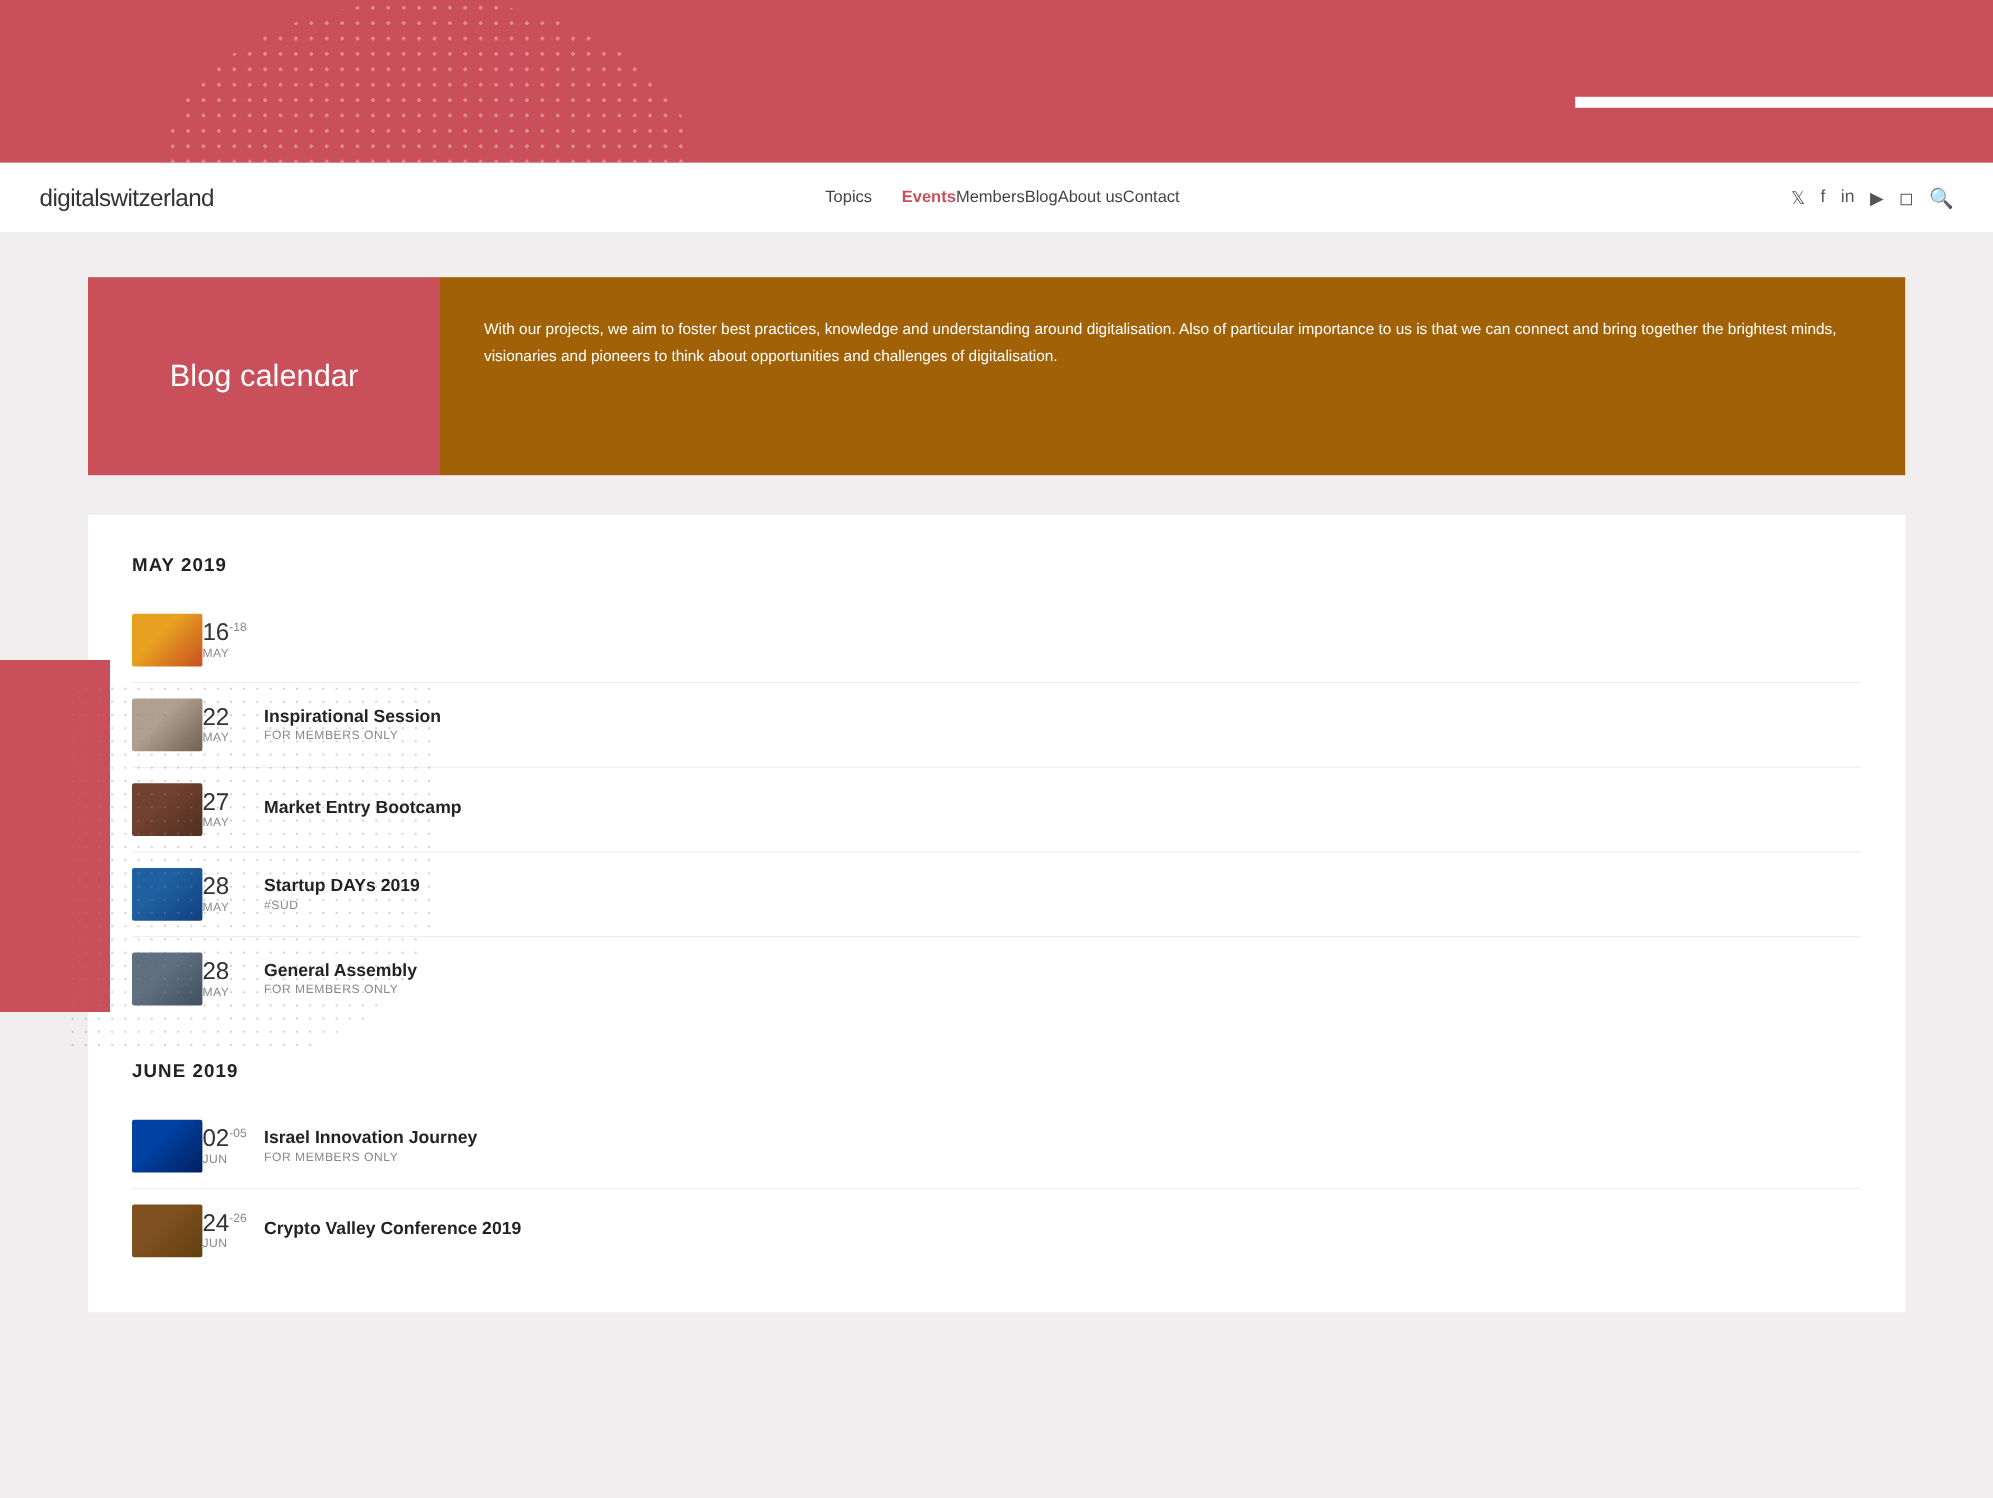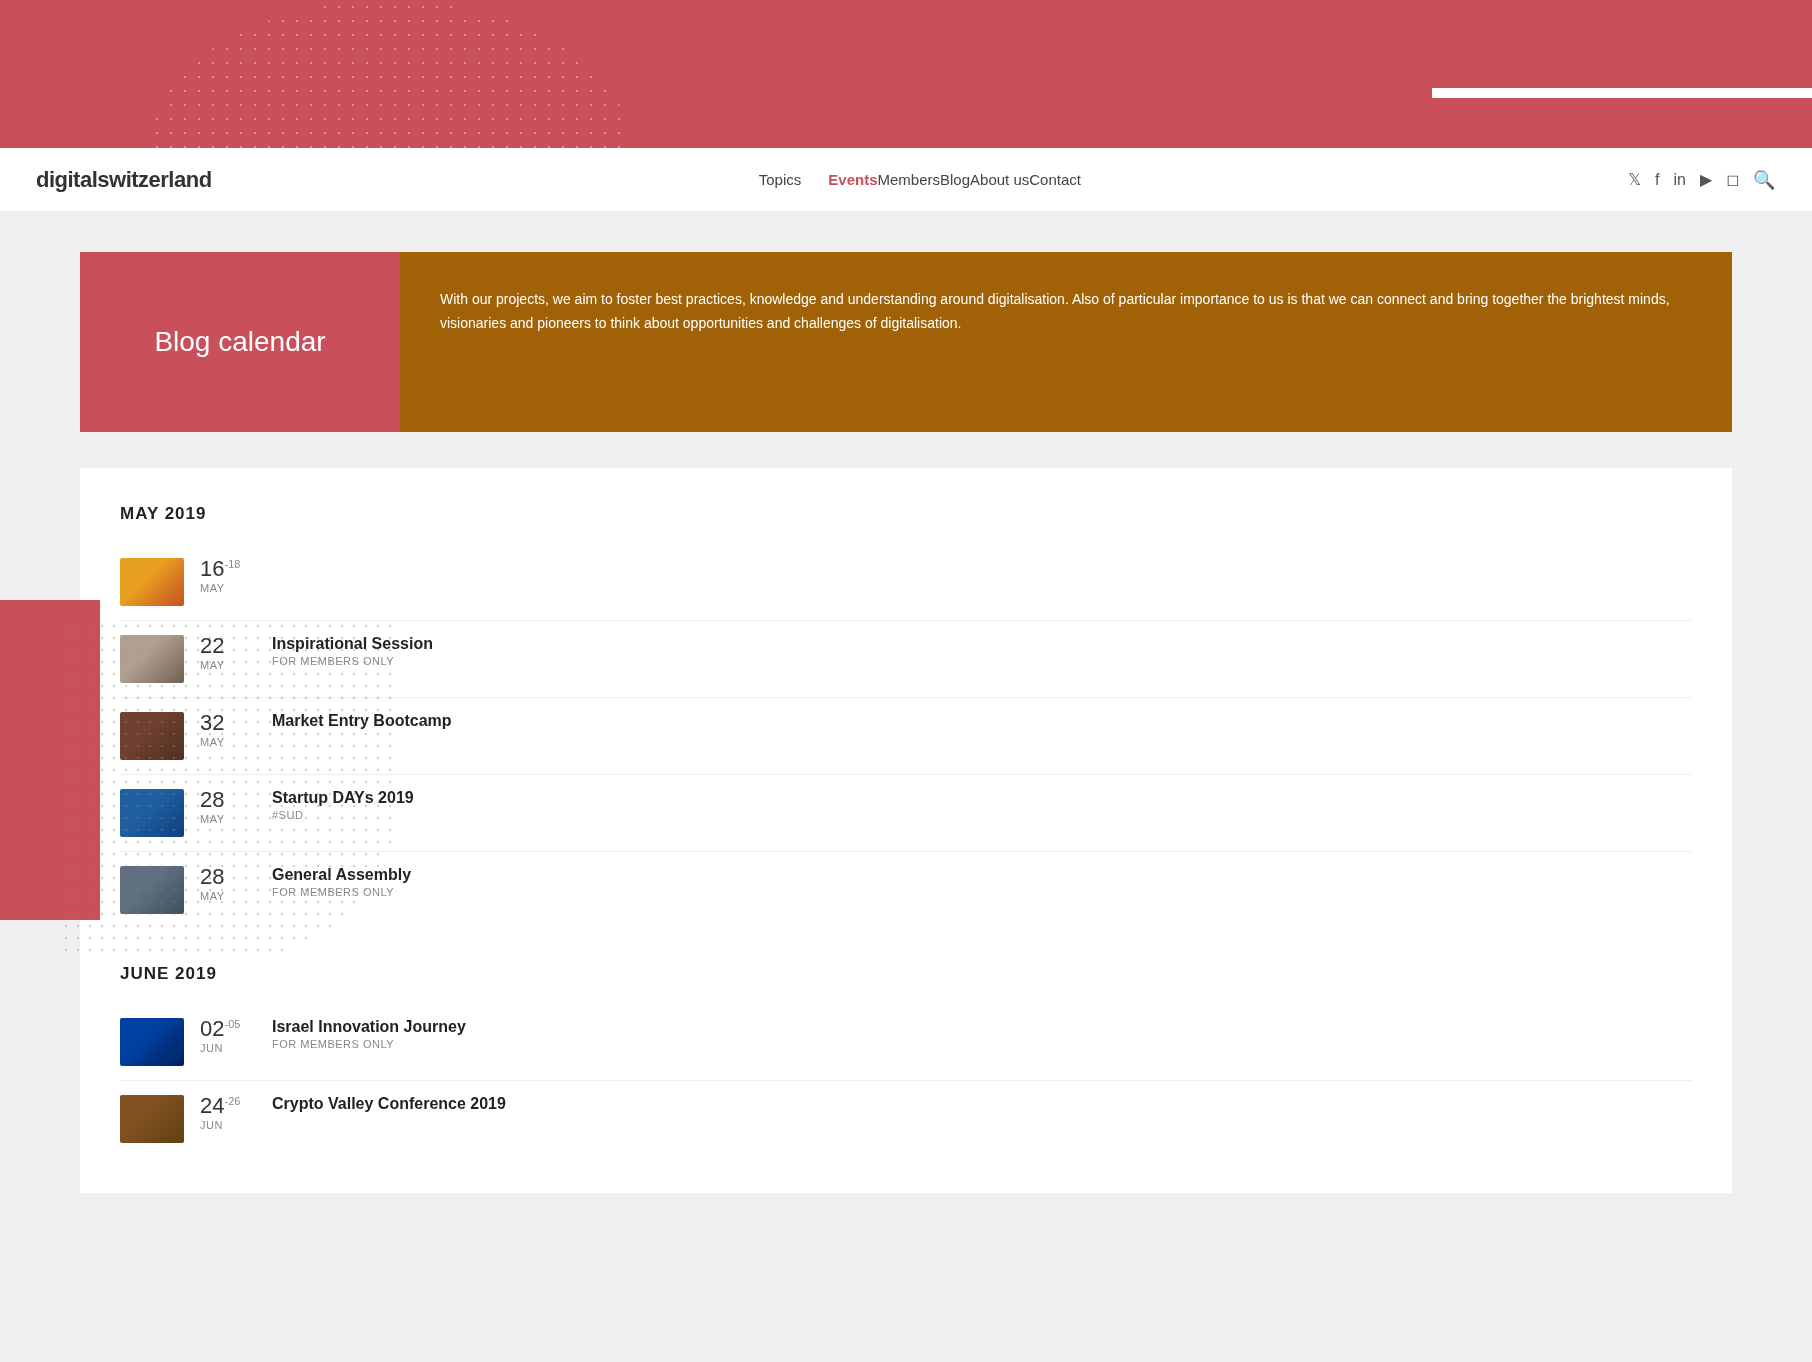--- a/index.html
+++ b/index.html
@@ -39,21 +39,21 @@
       border-bottom: 1px solid #eee;
       position: relative;
       z-index: 10;
     }
     .nav-logo {
       font-size: 22px;
       font-weight: 300;
       color: #333;
       letter-spacing: -0.5px;
     }
-    .nav-logo span { font-weight: 700; }
+    .nav-logo span { font-weight: 400; }
     .nav-links {
       display: flex;
       list-style: none;
     }
     .nav-links li a {
       text-decoration: none;
       font-size: 15px;
       color: #444;
       font-weight: 400;
     }
@@ -126,24 +126,23 @@
       letter-spacing: 1px;
       margin-bottom: 20px;
     }
 
     
     .event-list {
       list-style: none;
     }
     .event-item {
       display: flex;
-      align-items: flex-start;
+      align-items: center;
       padding: 14px 0;
       border-bottom: 1px solid #eee;
-      gap: 16px;
       cursor: pointer;
     }
     .event-item:last-child {
       border-bottom: none;
     }
     .event-thumb-img {
       width: 64px;
       height: 48px;
       background: #ccc;
       border-radius: 2px;
@@ -291,21 +290,21 @@
           </div>
           <div class="event-info">
             <div class="title">Inspirational Session</div>
             <div class="subtitle">FOR MEMBERS ONLY</div>
           </div>
         </li>
 
         <li class="event-item">
           <div class="event-thumb-img thumb-market"></div>
           <div class="event-date">
-            <span class="day">32</span>
+            <span class="day">27</span>
             <span class="month">MAY</span>
           </div>
           <div class="event-info">
             <div class="title">Market Entry Bootcamp</div>
             <div class="subtitle"></div>
           </div>
         </li>
 
         <li class="event-item">
           <div class="event-thumb-img thumb-startup"></div>

